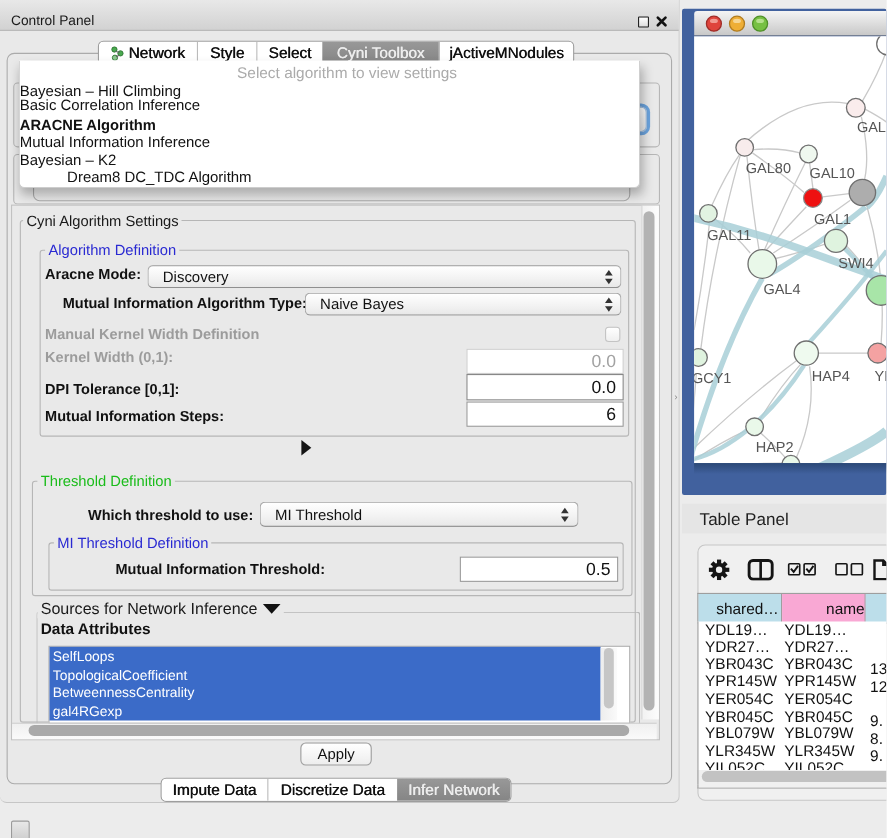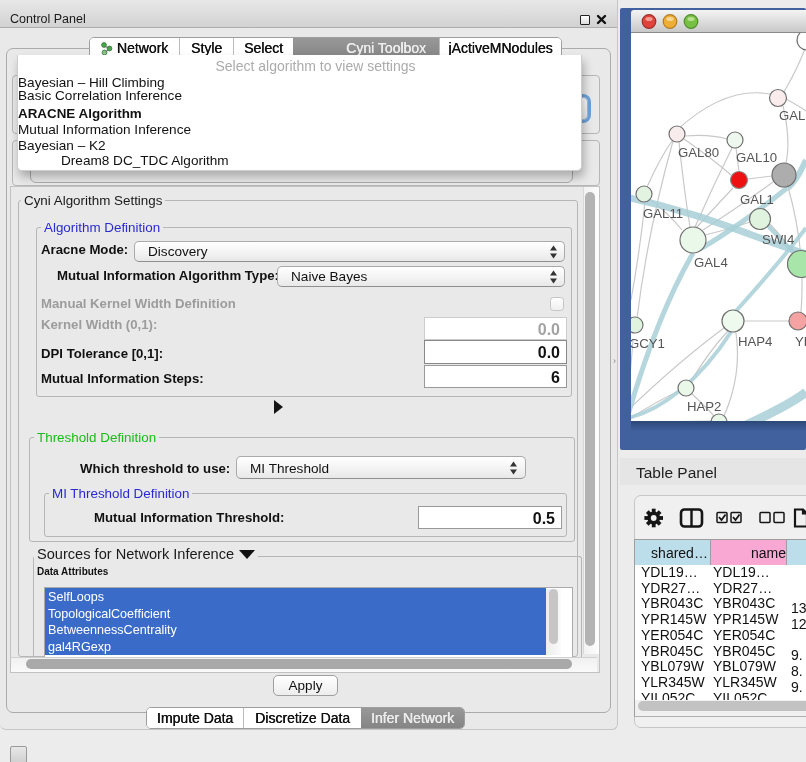--- a/index.html
+++ b/index.html
@@ -6,21 +6,21 @@
 body{font-family:"Liberation Sans",sans-serif;}
 #page{position:relative;width:806px;height:762px;background:#ececec;overflow:hidden;}
 .abs{position:absolute;}
 .b{font-weight:bold;}
 .gb{border:1px solid #b6b6b6;border-radius:3px;}
 .gbtitle{position:absolute;background:#e9e9e9;padding:0 3px;font-size:13.4px;line-height:15px;white-space:nowrap;}
 .lbl{position:absolute;font-size:13.2px;line-height:15px;white-space:nowrap;color:#111;}
 .combo{position:absolute;background:linear-gradient(#ffffff,#f2f2f2 60%,#e8e8e8);border:1px solid #aaa;border-bottom-color:#8f8f8f;border-radius:5px;font-size:13.6px;color:#111;}
 .combo .ctext{position:absolute;left:13px;top:2px;white-space:nowrap;}
 .step{position:absolute;width:9px;height:14px;}
-.field{position:absolute;background:#fff;font-size:16px;text-align:right;font-weight:bold;}
+.field{position:absolute;background:#fff;font-size:16px;text-align:right;}
 .ftext{position:absolute;right:6px;top:3px;}
 .tabseg{display:inline-block;height:20px;line-height:20px;font-size:14px;color:#111;text-align:center;vertical-align:top;background:#fff;text-shadow:0.4px 0 0 currentColor;}
 .tabsel{background:linear-gradient(#989898,#858585);color:#ededed;}
 .mitem{position:absolute;left:18px;font-size:13.6px;line-height:15px;color:#111;white-space:nowrap;z-index:3;}
 </style>
 </head>
 <body>
 <div id="page">
 
 <div class="abs" id="ctrlwin" style="left:0;top:5;width:617px;height:729px;background:#e9e9e9;border-right:1px solid #c6c6c6;border-bottom:1px solid #c6c6c6;border-radius:0 0 6px 6px;"></div>
@@ -31,21 +31,21 @@
 <svg class="abs" style="left:596px;top:14px;" width="11" height="11">
       <path d="M2 2 L9 9 M9 2 L2 9" stroke="#111" stroke-width="2.4" stroke-linecap="round"></path>
     </svg>
 
 <div class="abs" style="left:89px;top:37px;height:20px;border:1px solid #9e9e9e;border-radius:5px;overflow:hidden;background:#fff;white-space:nowrap;font-size:0;z-index:2;">
   <div class="tabseg" style="width:89px;"><svg width="12" height="13" style="vertical-align:-2px;margin-right:4px;">
           <circle cx="3" cy="3" r="2.4" fill="#49a94f" stroke="#2c7331" stroke-width="0.8"></circle>
           <circle cx="8.5" cy="6.5" r="2.4" fill="#49a94f" stroke="#2c7331" stroke-width="0.8"></circle>
           <circle cx="3.5" cy="10.5" r="2.4" fill="#8dc98f" stroke="#2c7331" stroke-width="0.8"></circle>
           <path d="M3.7 4.5 L7.8 5.8 M7.5 8 L4.5 9.8" stroke="#666" stroke-width="1"></path>
-        </svg>Network</div><div class="tabseg" style="width:53px;border-left:1px solid #bbb;">Style</div><div class="tabseg" style="width:59px;border-left:1px solid #bbb;">Select</div><div class="tabseg tabsel" style="width:106px;padding-left:40px;">Cyni Toolbox</div><div class="tabseg" style="width:121px;border-left:1px solid #bbb;">jActiveMNodules</div>
+        </svg>Network</div><div class="tabseg" style="width:53px;border-left:1px solid #bbb;">Style</div><div class="tabseg" style="width:59px;border-left:1px solid #bbb;">Select</div><div class="tabseg tabsel" style="width:106px;">Cyni Toolbox</div><div class="tabseg" style="width:121px;border-left:1px solid #bbb;">jActiveMNodules</div>
 </div>
 
 <div class="abs" style="left:6px;top:48px;width:603px;height:663px;border:1px solid #ababab;border-radius:7px;"></div>
 
 <div class="abs" style="left:12px;top:75px;width:586px;height:57px;border:1px solid #b6b6b6;border-radius:4px;"></div>
 <div class="abs" style="left:12px;top:140px;width:586px;height:44px;border:1px solid #b6b6b6;border-radius:4px;"></div>
 <div class="abs" style="left:22px;top:97px;width:564px;height:21px;border-radius:5px;background:linear-gradient(#fff,#e9e9e9);border:1px solid #9bbce0;box-shadow:0 0 0 3px #6ba3dd;"></div>
 <div class="abs" style="left:30px;top:152px;width:541px;height:29px;border-radius:6px;background:linear-gradient(#fdfdfd,#e7e7e7);border:1px solid #ababab;"></div>
 
 <div class="abs" style="left:10px;top:186px;width:588px;height:485px;border:1px solid #c2c2c2;background:#e9e9e9;"></div>
@@ -104,28 +104,28 @@
 <div class="combo" style="left:236px;top:456px;width:288px;height:21px;">
       <span class="ctext" style="top:4px;">MI Threshold</span>
 <svg class="step" style="right:7px;top:4px;" width="9" height="14">
         <path d="M4.5 0.5 L8 5.5 L1 5.5 Z" fill="#333"></path>
         <path d="M4.5 13.5 L1 8.5 L8 8.5 Z" fill="#333"></path>
       </svg>
     </div>
 
 <div class="abs gb" style="left:44px;top:493px;width:521px;height:42px;"></div>
 <div class="gbtitle" style="left:49px;top:486px;color:#2a2ad2;">MI Threshold Definition</div>
-<div class="lbl b" style="left:58px;top:510px;padding-left:36px;">Mutual Information Threshold:</div>
+<div class="lbl b" style="left:69px;top:510px;padding-left:36px;">Mutual Information Threshold:</div>
 <div class="field" style="left:418px;top:506px;width:142px;height:21px;border:1px solid #999;">
       <span class="ftext" style="color:#111;">0.5</span>
     </div>
 
 <div class="abs gb" style="left:33px;top:556px;width:547px;height:101px;border-bottom:none;border-radius:3px 3px 0 0;"></div>
 <div class="gbtitle" style="left:34px;top:547px;color:#1a1a1a;font-size:14.6px;">Sources for Network Inference<span style="display:inline-block;width:0;height:0;border-top:9.5px solid #111;border-left:8.5px solid transparent;border-right:8.5px solid transparent;margin-left:5px;"></span></div>
-<div class="lbl b" style="left:37px;top:564px;font-size:10px;text-align:center;">Data Attributes</div>
+<div class="lbl b" style="left:37px;top:564px;font-size:14px;text-align:center;">Data Attributes</div>
 
 <div class="abs" style="left:44px;top:587px;width:527px;height:69px;border:1px solid #aaa;background:#fff;"></div>
 <div class="abs" style="left:45px;top:588px;width:501px;height:67px;background:#3b6bc8;"></div>
 <div class="abs" style="left:48px;top:589px;font-size:12.6px;line-height:16.6px;color:#fff;">SelfLoops<br>TopologicalCoefficient<br>BetweennessCentrality<br>gal4RGexp</div>
 <div class="abs" style="left:546px;top:589px;width:15px;height:66px;background:linear-gradient(90deg,#ededed,#fafafa);"></div>
 <div class="abs" style="left:549px;top:589px;width:9px;height:55px;background:#c6c6c6;border-radius:4.5px;"></div>
 
 <div class="abs" style="left:11px;top:657px;width:586px;height:14px;background:linear-gradient(#f0f0f0,#fafafa);border-top:1px solid #d0d0d0;"></div>
 <div class="abs" style="left:26px;top:659px;width:546px;height:10px;background:#a9a9a9;border-radius:5px;"></div>
 

